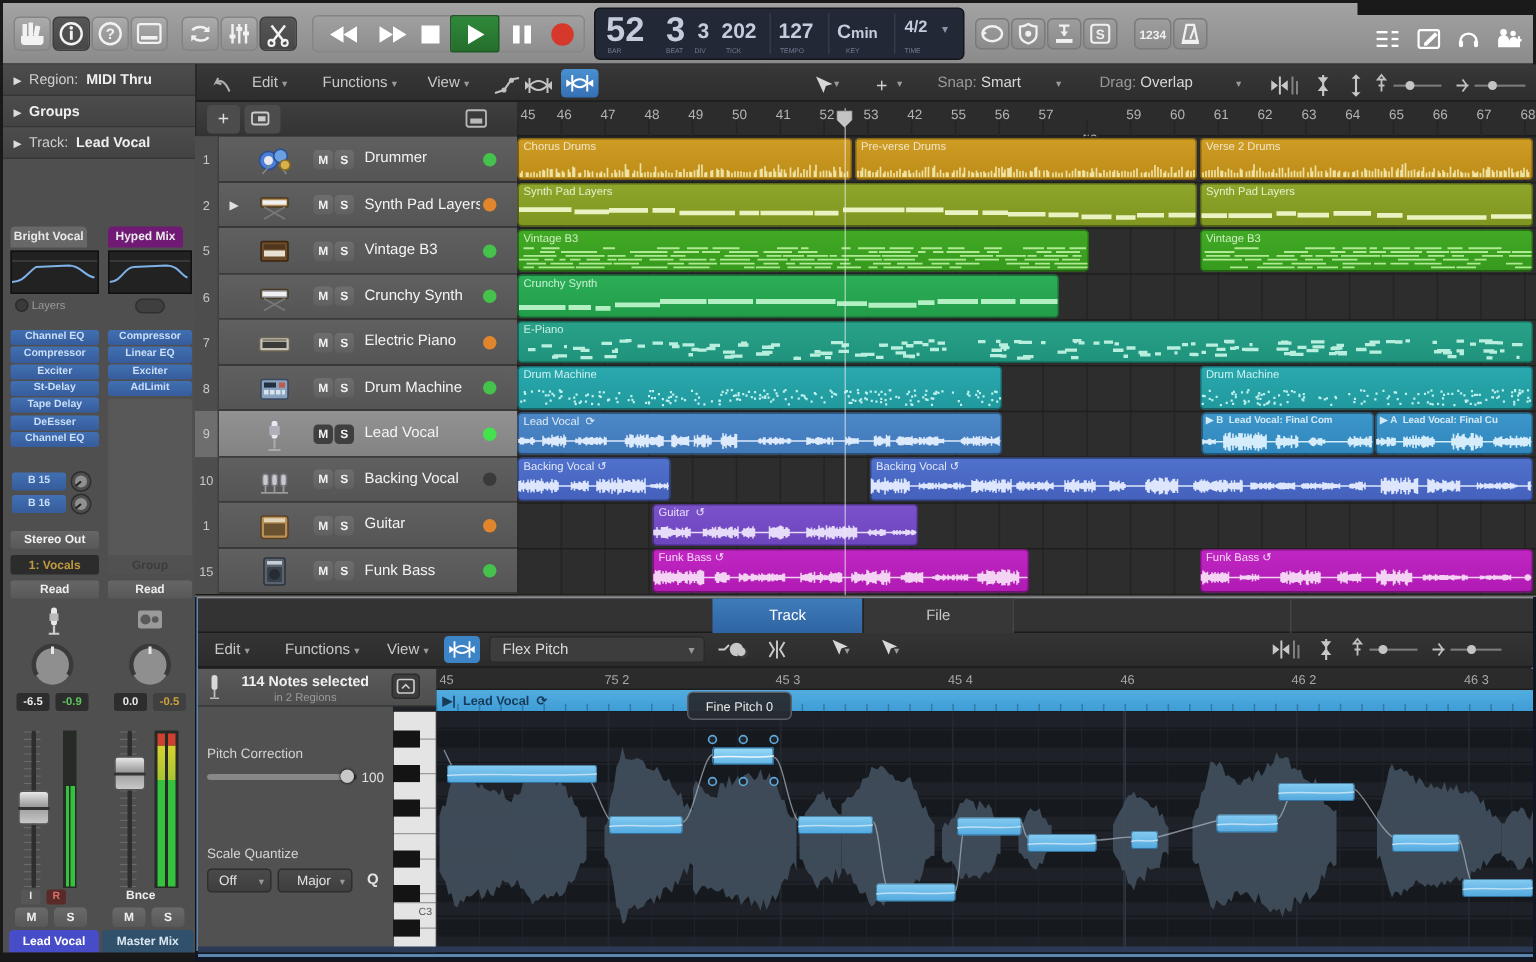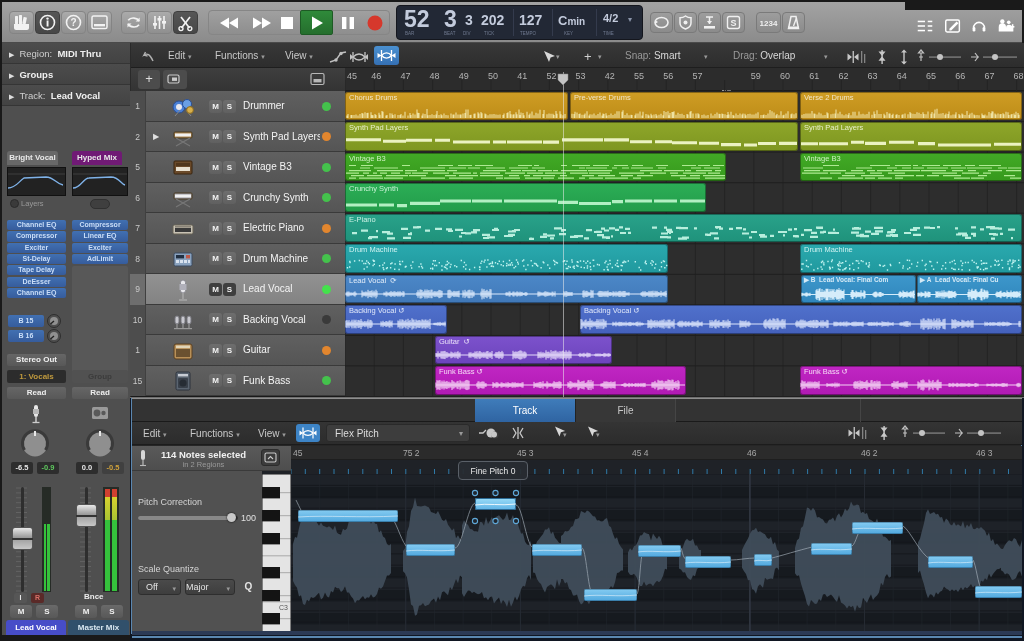--- a/index.html
+++ b/index.html
@@ -797,31 +797,34 @@
       <path d="M7 10l2.5-2.5 2.5 2.5" fill="none" stroke="#ccc" stroke-width="1.1"></path>
     </svg>
 <div class="abs" style="left:132px;top:471px;width:130px;height:164px;background:#515151"></div>
 <div class="abs" style="left:138px;top:497px;width:110px;height:11px;color:#d4d4d4;font-size:9px">Pitch Correction</div>
 <div class="abs" style="left:138px;top:516px;width:100px;height:4px;background:#333;border-radius:2px"></div>
 <div class="abs" style="left:138px;top:516px;width:93px;height:4px;background:#888;border-radius:2px"></div>
 <div class="abs" style="left:227px;top:513px;width:9px;height:9px;background:#c8c8c8;border-radius:50%;box-shadow:0 0 2px #000"></div>
 <div class="abs" style="left:241px;top:513px;width:24px;height:11px;color:#e0e0e0;font-size:9px">100</div>
 <div class="abs" style="left:138px;top:564px;width:110px;height:11px;color:#d4d4d4;font-size:9px">Scale Quantize</div>
 <div class="abs" style="left:138px;top:579px;width:43px;height:16px;background:linear-gradient(#4a4a4a,#3e3e3e);border:1px solid #2e2e2e;border-radius:3px;color:#e4e4e4;font-size:9px;line-height:15px"><span style="margin-left:7px">Off</span><span style="position:absolute;right:4px;top:1px;color:#999;font-size:7px">▾</span></div>
-<div class="abs" style="left:185px;top:579px;width:50px;height:16px;background:linear-gradient(#4a4a4a,#3e3e3e);border:1px solid #2e2e2e;border-radius:3px;color:#e4e4e4;font-size:9px;line-height:15px"><span style="margin-left:0">Major</span><span style="position:absolute;right:4px;top:1px;color:#999;font-size:7px">▾</span></div>
+<div class="abs" style="left:185px;top:579px;width:50px;height:16px;background:linear-gradient(#4a4a4a,#3e3e3e);border:1px solid #2e2e2e;border-radius:3px;color:#e4e4e4;font-size:9px;line-height:15px"><span style="margin-left:12px">Major</span><span style="position:absolute;right:4px;top:1px;color:#999;font-size:7px">▾</span></div>
 <div class="abs" style="left:240px;top:579px;width:17px;height:16px;color:#e4e4e4;font-size:10px;font-weight:bold;text-align:center;line-height:16px">Q</div>
 <div class="abs" style="left:291px;top:446px;width:731px;height:14px;background:#2b2b2b;border-bottom:1px solid #1e1e1e"></div>
 <div class="abs" style="left:291px;top:446px;width:731px;height:14px;color:#a8a8a8;font-size:8.5px">
       <span class="abs" style="left:2px;top:2px">45</span>
       <span class="abs" style="left:112px;top:2px">75 2</span>
       <span class="abs" style="left:226px;top:2px">45 3</span>
       <span class="abs" style="left:341px;top:2px">45 4</span>
       <span class="abs" style="left:456px;top:2px">46</span>
       <span class="abs" style="left:570px;top:2px">46 2</span>
       <span class="abs" style="left:685px;top:2px">46 3</span>
+    </div>
+<div class="abs" style="left:291px;top:460px;width:731px;height:14px;background:linear-gradient(#52acdf,#3f9ed6);color:#173a58;font-size:8.5px;font-weight:bold">
+      <span style="position:absolute;left:4px;top:2px">▶| &nbsp;Lead Vocal&nbsp; ⟳</span>
     </div>
 <svg width="731" height="5" style="left:291px;top:469px">
       <line x1="0.0" y1="0" x2="0.0" y2="5" stroke="#2f7aa8" stroke-width="1"></line>
       <line x1="14.3" y1="0" x2="14.3" y2="5" stroke="#2f7aa8" stroke-width="1"></line>
       <line x1="28.7" y1="0" x2="28.7" y2="5" stroke="#2f7aa8" stroke-width="1"></line>
       <line x1="43.0" y1="0" x2="43.0" y2="5" stroke="#2f7aa8" stroke-width="1"></line>
       <line x1="57.4" y1="0" x2="57.4" y2="5" stroke="#2f7aa8" stroke-width="1"></line>
       <line x1="71.8" y1="0" x2="71.8" y2="5" stroke="#2f7aa8" stroke-width="1"></line>
       <line x1="86.1" y1="0" x2="86.1" y2="5" stroke="#2f7aa8" stroke-width="1"></line>
       <line x1="100.5" y1="0" x2="100.5" y2="5" stroke="#2f7aa8" stroke-width="1"></line>

